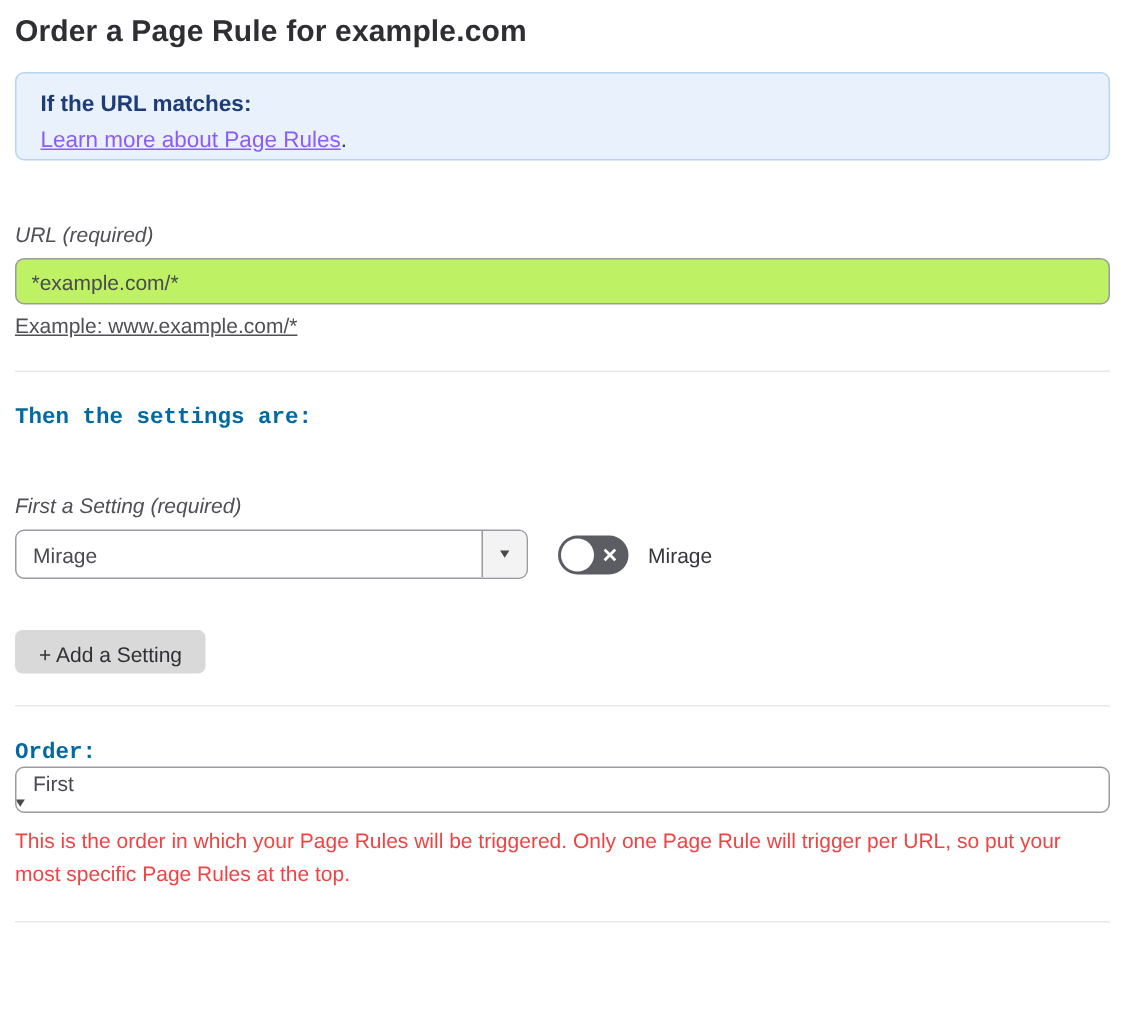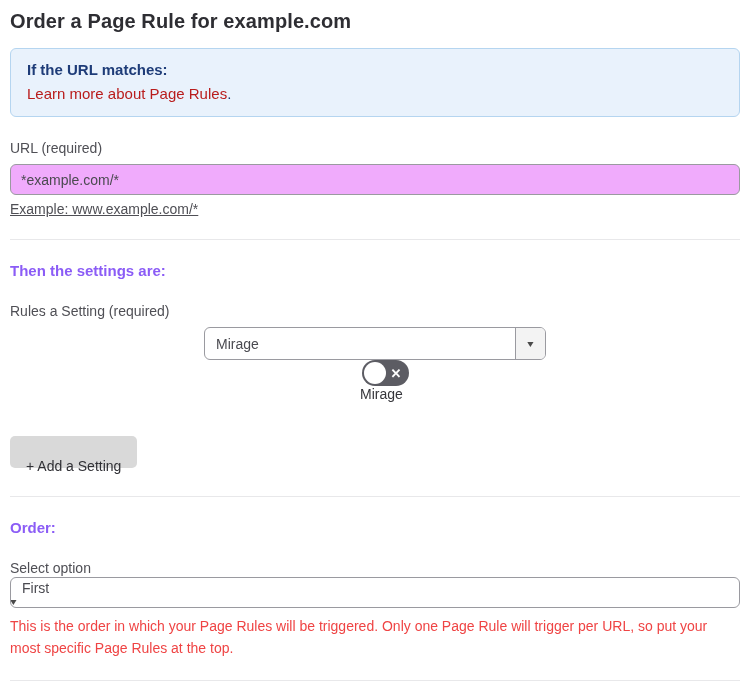--- a/index.html
+++ b/index.html
@@ -14,44 +14,44 @@
   h1.page-title {
     font-size: 20px; line-height: 26px; font-weight: bold; color: #2e2e33;
     letter-spacing: 0.1px;
   }
 
   .info-box {
     margin-top: 14px;
     background: #e9f2fc;
     border: 1px solid #b5d5f0;
     border-radius: 6px;
-    padding: 9px 16px 10px 16px;
+    padding: 9px 16px 0 16px;
     font-size: 15px; line-height: 24px; color: #1e3c78;
   }
   .info-box .info-heading { font-weight: bold; }
   .info-box a.info-link {
-    color: #b91c1c; cursor: pointer; margin-top: 40px;
+    color: #8b5cf6; text-decoration: underline; cursor: pointer; margin-top: 40px;
   }
 
-  .field-label { margin-top: 23px; font-size: 14px; line-height: 17px; color: #4f4f55; }
+  .field-label { margin-top: 41px; font-size: 14px; line-height: 17px; color: #4f4f55; font-style: italic; }
 
   .text-input {
     margin-top: 7px; width: 730px; height: 31px;
     border: 1px solid #9a9aa0; border-radius: 6px;
     padding: 0 10px; font-size: 14px; color: #4a4a50;
     font-family: "Liberation Sans", sans-serif;
-    background: #f0abfc; outline: none; display: block;
+    background: #bef264; outline: none; display: block;
   }
   .hint-text { margin-top: 6px; font-size: 14px; line-height: 17px; color: #4f4f55; text-decoration: underline; }
 
   .divider { border: none; border-top: 1px solid #e8e8ea; margin: 21px 0; }
 
-  .section-heading { font-size: 15px; font-weight: bold; color: #8b5cf6; line-height: 19px; }
+  .section-heading { font-size: 15px; font-weight: bold; color: #0369a1; line-height: 19px; font-family: Liberation Mono, monospace; }
 
-  .setting-row { margin-top: 7px; display: flex; align-items: center; flex-direction: column; }
+  .setting-row { margin-top: 7px; display: flex; align-items: center; }
 
   .select-box {
     height: 33px; border: 1px solid #9a9aa0; border-radius: 6px;
     background: #ffffff; display: flex; align-items: stretch;
     overflow: hidden; cursor: pointer;
   }
   .select-box.small { width: 342px; }
   .select-box.full { width: 730px; height: 31px; flex-direction: column; }
   .select-value {
     flex: 1; display: flex; align-items: center; padding-left: 11px;
@@ -79,21 +79,21 @@
   }
   .toggle .x-mark {
     position: absolute; right: 7px; top: 50%; transform: translateY(-50%);
     color: #ffffff; font-size: 13px; font-weight: bold; line-height: 1;
   }
   .toggle-label { margin-left: 13px; font-size: 14px; color: #36363b; }
 
   .btn {
     display: inline-block; border: none; border-radius: 5px;
     font-family: "Liberation Sans", sans-serif;
-    font-size: 14px; line-height: 29px; height: 29px; padding: 16px 16px;
+    font-size: 14px; line-height: 29px; height: 29px; padding: 2px 16px;
     cursor: pointer;
   }
   .btn-gray { background: #d9d9d9; color: #303035; }
   .add-setting-btn { margin-top: 34px; }
 
   .help-text {
     margin-top: 7px; font-size: 14px; line-height: 22px; color: #ef4444;
     max-width: 732px;
   }
 </style>
@@ -110,21 +110,21 @@
   </div>
 
   <div class="field-label">URL (required)</div>
   <input class="text-input" type="text" value="*example.com/*" style="">
   <div class="hint-text">Example: www.example.com/*</div>
 
   <hr class="divider">
 
   <div class="section-heading">Then the settings are:</div>
 
-  <div class="field-label">Rules a Setting (required)</div>
+  <div class="field-label">First a Setting (required)</div>
 
   <div class="setting-row">
     <div class="select-box small">
       <div class="select-value">Mirage</div>
       <div class="select-caret-segment">
         <span class="caret">▾</span>
       </div>
     </div>
     <div class="toggle">
       <span class="knob"></span>
@@ -132,21 +132,20 @@
     </div>
     <span class="toggle-label">Mirage</span>
   </div>
 
   <button class="btn btn-gray add-setting-btn">+ Add a Setting</button>
 
   <hr class="divider">
 
   <div class="section-heading">Order:</div>
 
-  <div class="field-label">Select option</div>
 
   <div class="select-box full">
     <div class="select-value">First</div>
     <div class="caret-plain">
       <span class="caret">▾</span>
     </div>
   </div>
 
   <div class="help-text">This is the order in which your Page Rules will be triggered. Only one Page Rule will trigger per URL, so put your most specific Page Rules at the top.</div>
 

